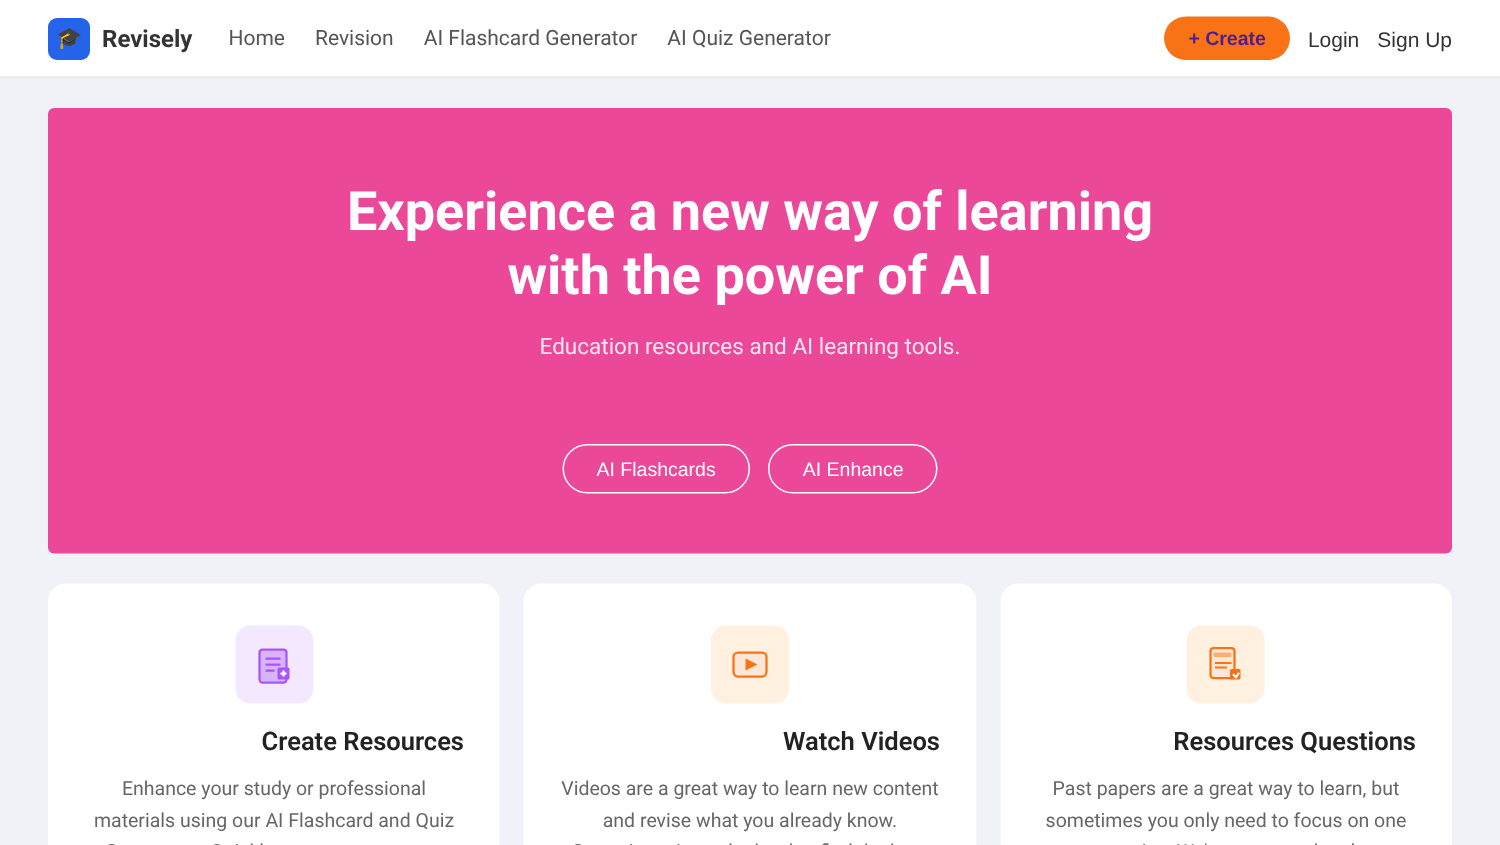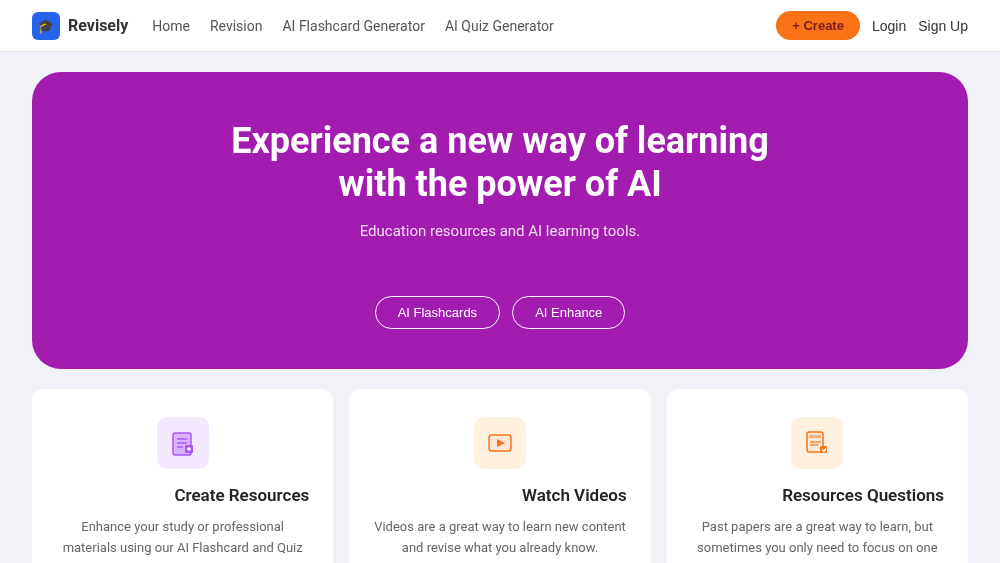--- a/index.html
+++ b/index.html
@@ -51,21 +51,21 @@
       text-decoration: none;
       font-size: 14px;
     }
     .navbar-actions {
       display: flex;
       align-items: center;
       gap: 12px;
     }
     .btn-create {
       background: #f97316;
-      color: #7f1d1d;
+      color: #4c1d95;
       border: none;
       padding: 7px 16px;
       border-radius: 20px;
       cursor: pointer;
       font-size: 13px;
       font-weight: 600;
       display: flex;
       align-items: center;
       gap: 4px;
     }
@@ -79,22 +79,22 @@
 
     
     .main-content {
       padding: 20px 32px;
       max-width: 1000px;
       margin: 0 auto;
     }
 
     
     .hero {
-      background: #a21caf;
-      border-radius: 29px;
+      background: #ec4899;
+      border-radius: 4px;
       padding: 48px 32px 40px;
       text-align: center;
       color: white;
       margin-bottom: 20px;
     }
     .hero-title {
       font-size: 36px;
       font-weight: 700;
       line-height: 1.2;
       margin-bottom: 16px;

